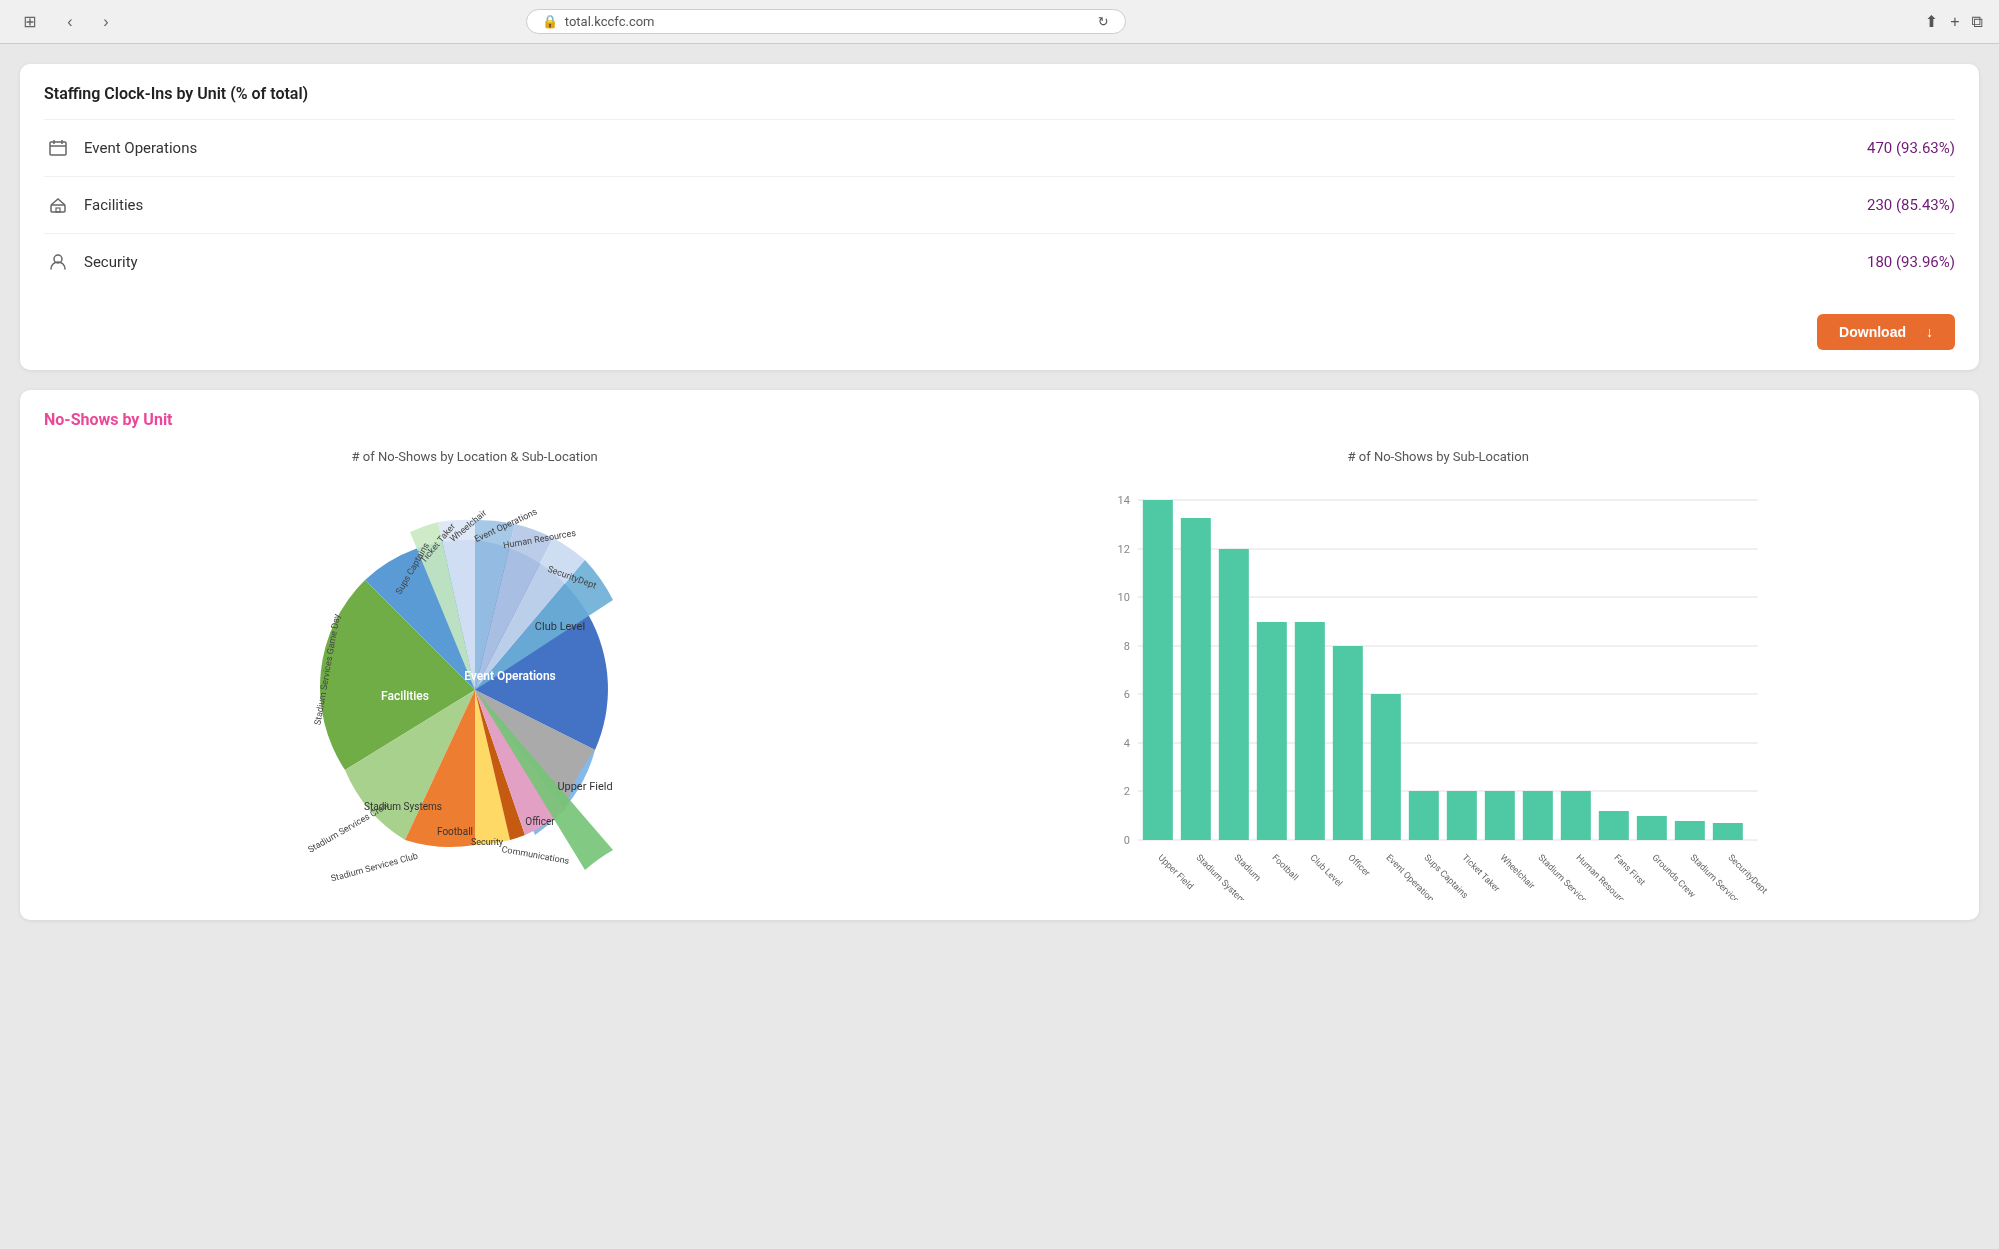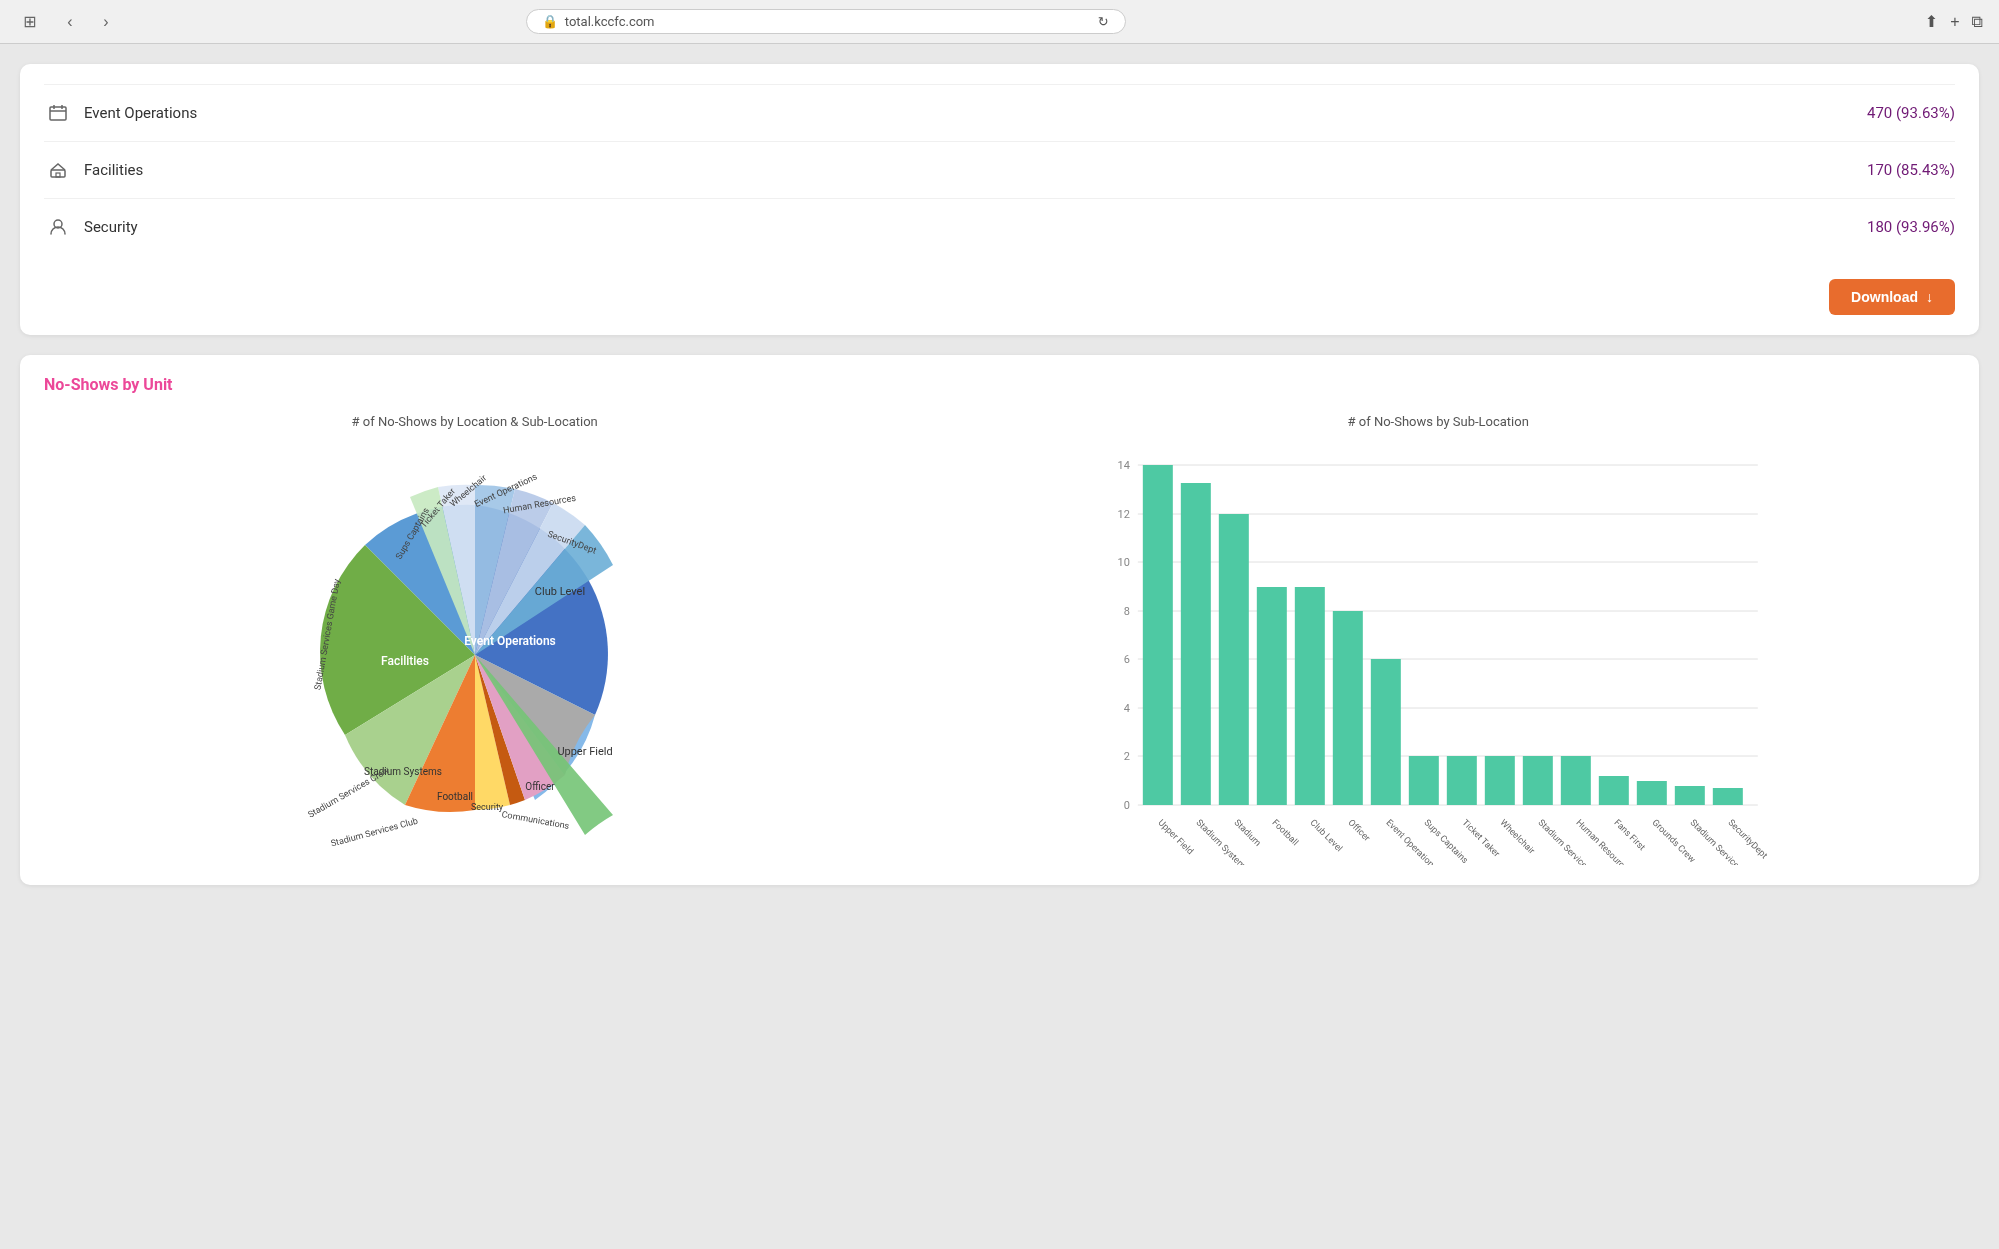--- a/index.html
+++ b/index.html
@@ -135,21 +135,21 @@
       background: #e86c2d;
       color: white;
       border: none;
       border-radius: 6px;
       padding: 10px 22px;
       font-size: 14px;
       font-weight: 600;
       cursor: pointer;
       display: flex;
       align-items: center;
-      gap: 8px;
+      gap: 20px;
     }
 
     
     .section-title {
       font-size: 16px;
       font-weight: 700;
       color: #ec4899;
       margin-bottom: 20px;
     }
 
@@ -209,20 +209,21 @@
   <div class="browser-right-icons">
     <button class="browser-icon-btn">⬆</button>
     <button class="browser-icon-btn">+</button>
     <button class="browser-icon-btn">⧉</button>
   </div>
 </div>
 
 <div class="page-content">
 
   <div class="card">
+    <div class="staffing-title">Staffing Clock-Ins by Unit (% of total)</div>
 
     <div class="staffing-row">
       <div class="staffing-icon">
         <svg width="20" height="20" viewBox="0 0 20 20" fill="none">
           <rect x="2" y="4" width="16" height="13" rx="1" stroke="#666" stroke-width="1.5"></rect>
           <line x1="2" y1="8" x2="18" y2="8" stroke="#666" stroke-width="1.5"></line>
           <line x1="6" y1="2" x2="6" y2="6" stroke="#666" stroke-width="1.5"></line>
           <line x1="14" y1="2" x2="14" y2="6" stroke="#666" stroke-width="1.5"></line>
         </svg>
       </div>
@@ -232,21 +233,21 @@
 
     <div class="staffing-row">
       <div class="staffing-icon">
         <svg width="20" height="20" viewBox="0 0 20 20" fill="none">
           <rect x="3" y="10" width="14" height="7" rx="1" stroke="#666" stroke-width="1.5"></rect>
           <path d="M3 10 L10 4 L17 10" stroke="#666" stroke-width="1.5"></path>
           <rect x="8" y="13" width="4" height="4" stroke="#666" stroke-width="1.2"></rect>
         </svg>
       </div>
       <span class="staffing-name">Facilities</span>
-      <span class="staffing-value">170 (85.43%)</span>
+      <span class="staffing-value">230 (85.43%)</span>
     </div>
 
     <div class="staffing-row">
       <div class="staffing-icon">
         <svg width="20" height="20" viewBox="0 0 20 20" fill="none">
           <circle cx="10" cy="7" r="4" stroke="#666" stroke-width="1.5"></circle>
           <path d="M3 17c0-3.866 3.134-7 7-7s7 3.134 7 7" stroke="#666" stroke-width="1.5" stroke-linecap="round"></path>
         </svg>
       </div>
       <span class="staffing-name">Security</span>

